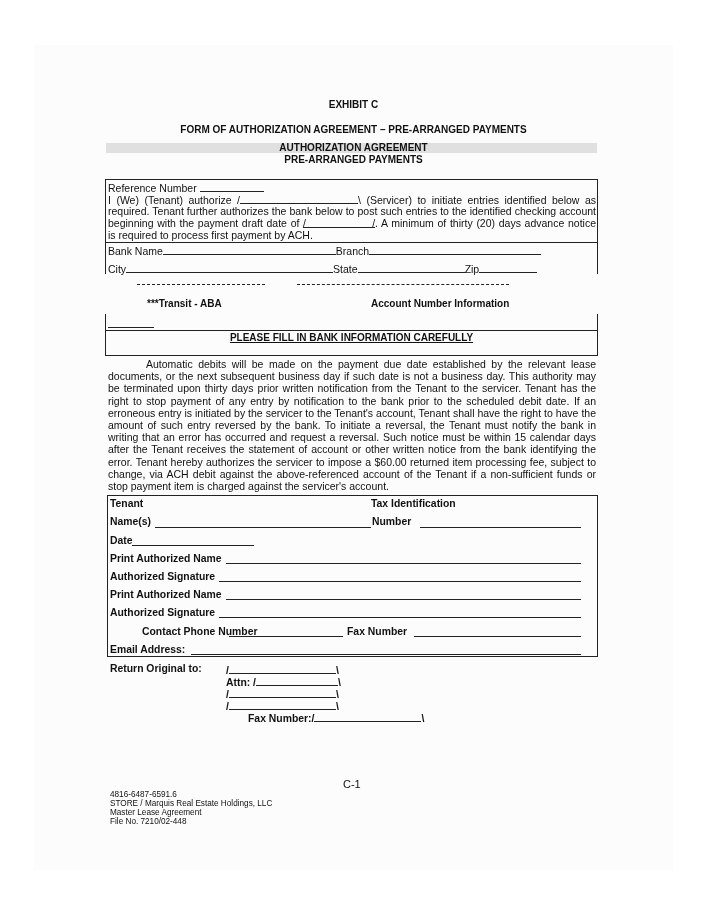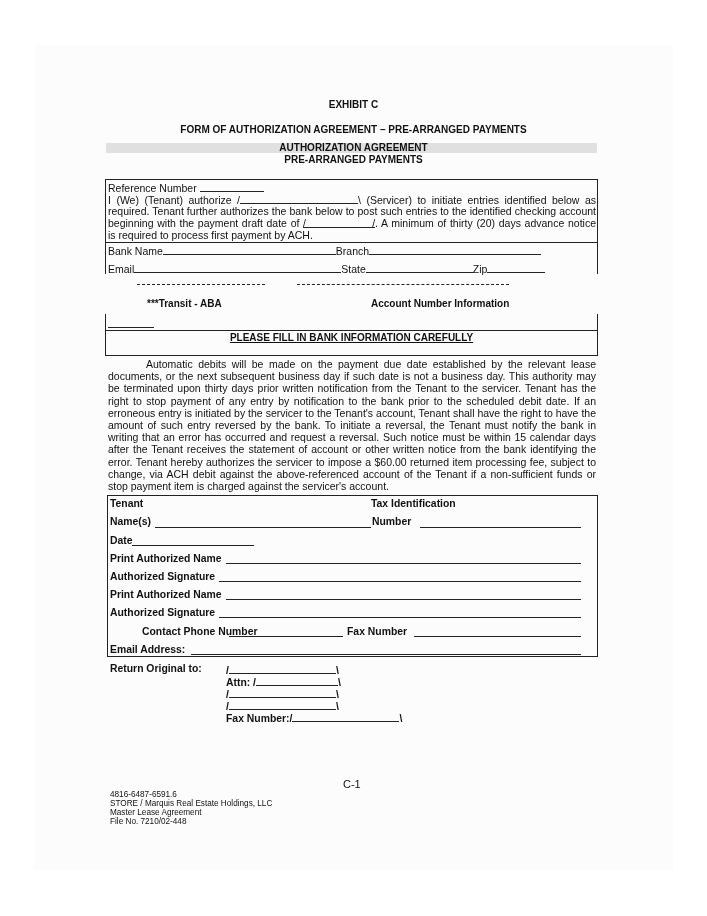--- a/index.html
+++ b/index.html
@@ -68,21 +68,21 @@
 <div class="para-line just" style="top:217px;">
   <span>beginning with the payment draft date of</span>
   <span class="blank" style="width:72px; text-align:center;">/     /</span><span>.  A minimum of thirty (20) days advance notice</span>
 </div>
 <div class="para-line" style="top:229px;">is required to process first payment by ACH.</div>
 
 <div class="para-line" style="top:244px;">
   <span>Bank Name</span><span class="blank" style="width:173px;"></span><span>Branch</span><span class="blank" style="width:172px;"></span>
 </div>
 <div class="para-line" style="top:262px;">
-  <span>Email</span><span class="blank" style="width:207px;"></span><span>State</span><span class="blank" style="width:107px;"></span><span>Zip</span><span class="blank" style="width:58px;"></span>
+  <span>City</span><span class="blank" style="width:207px;"></span><span>State</span><span class="blank" style="width:107px;"></span><span>Zip</span><span class="blank" style="width:58px;"></span>
 </div>
 
 <div class="dash" style="left:137px; top:284px; width:128px;"></div>
 <div class="dash" style="left:297px; top:284px; width:212px;"></div>
 
 <div class="abs b f10" style="left:147px; top:298px;">***Transit - ABA</div>
 <div class="abs b f10" style="left:371px; top:298px;">Account Number Information</div>
 
 <div class="vline" style="left:105px; top:314px; height:42px;"></div>
 <div class="vline" style="left:597px; top:314px; height:42px;"></div>
@@ -140,21 +140,21 @@
 </div>
 <div class="ret" style="left:226px; top:675px;">
   <span>Attn: /</span><span class="blank" style="width:82px;"></span><span>\</span>
 </div>
 <div class="ret" style="left:226px; top:687px;">
   <span>/</span><span class="blank" style="width:107px;"></span><span>\</span>
 </div>
 <div class="ret" style="left:226px; top:699px;">
   <span>/</span><span class="blank" style="width:107px;"></span><span>\</span>
 </div>
-<div class="ret" style="left:218px; top:711px;padding-left:8px;">
+<div class="ret" style="left:240px; top:711px;padding-left:8px;">
   <span>Fax Number:/</span><span class="blank" style="width:107px;"></span><span>\</span>
 </div>
 
 <div class="abs" style="left:343px; top:778px; font-size:11px;">C-1</div>
 <div class="footer" style="top:790px;">4816-6487-6591.6</div>
 <div class="footer" style="top:799px;">STORE / Marquis Real Estate Holdings, LLC</div>
 <div class="footer" style="top:808px;">Master Lease Agreement</div>
 <div class="footer" style="top:817px;">File No. 7210/02-448</div>
 
 </body></html>

